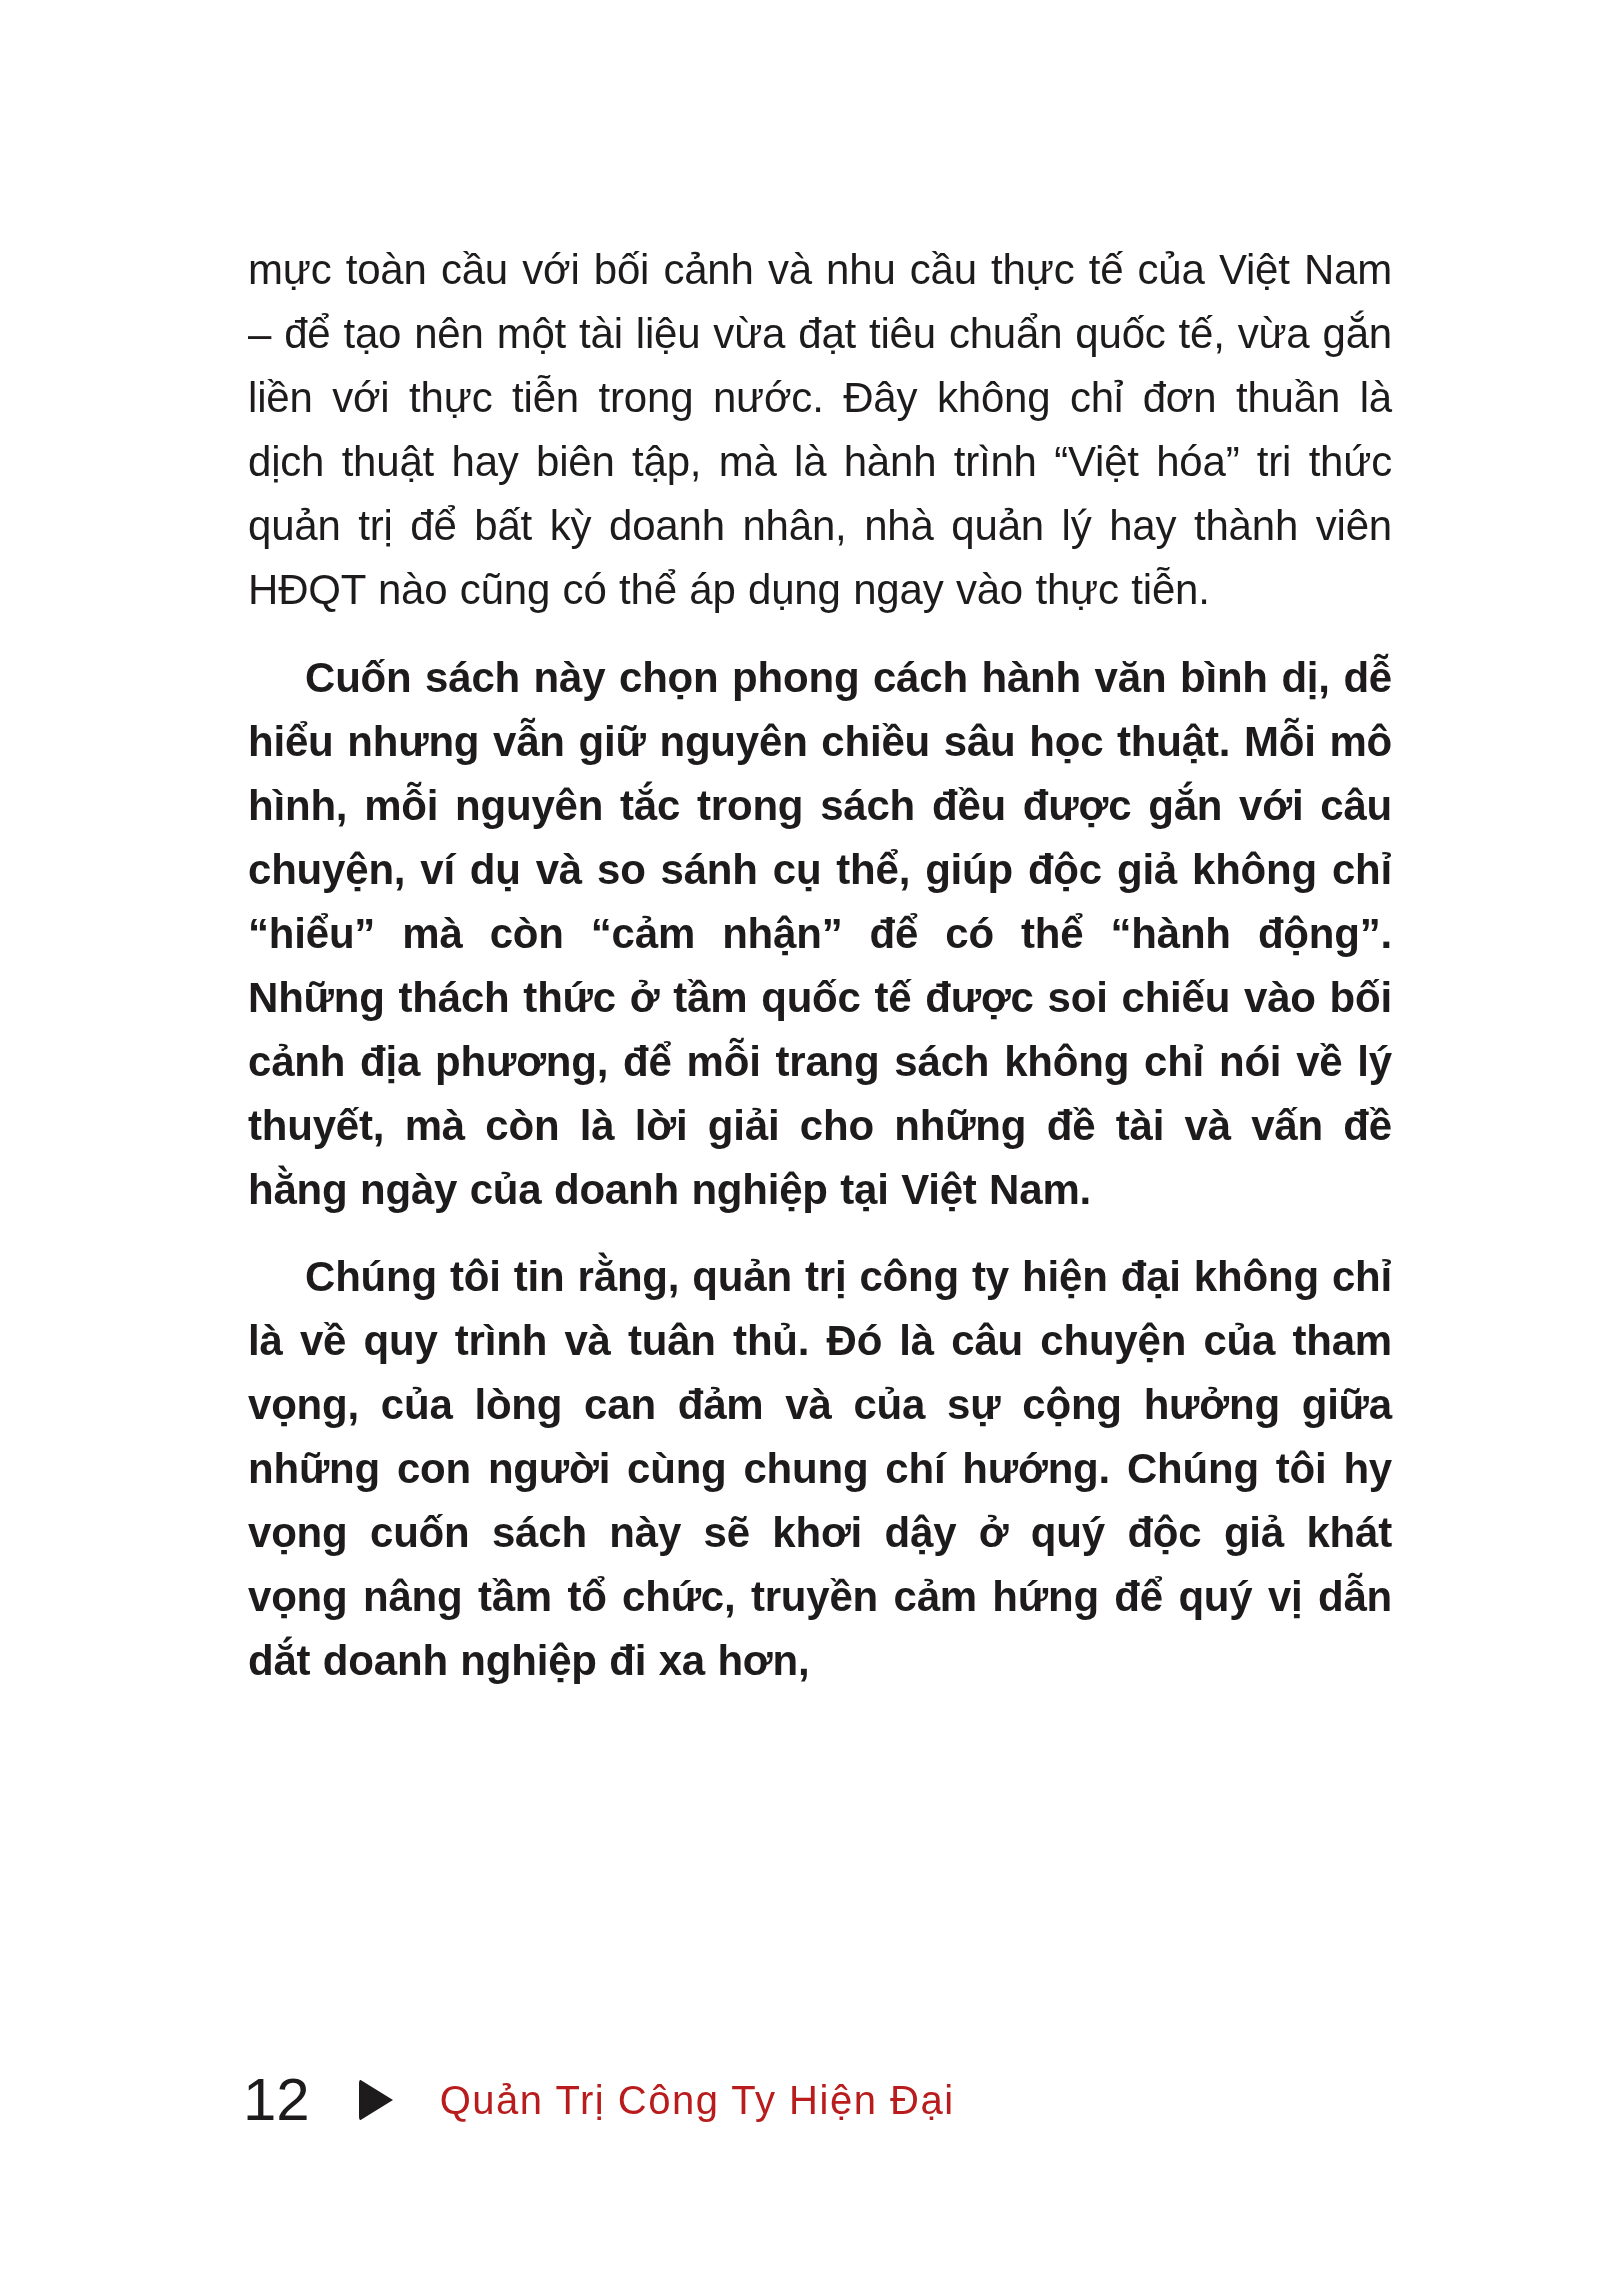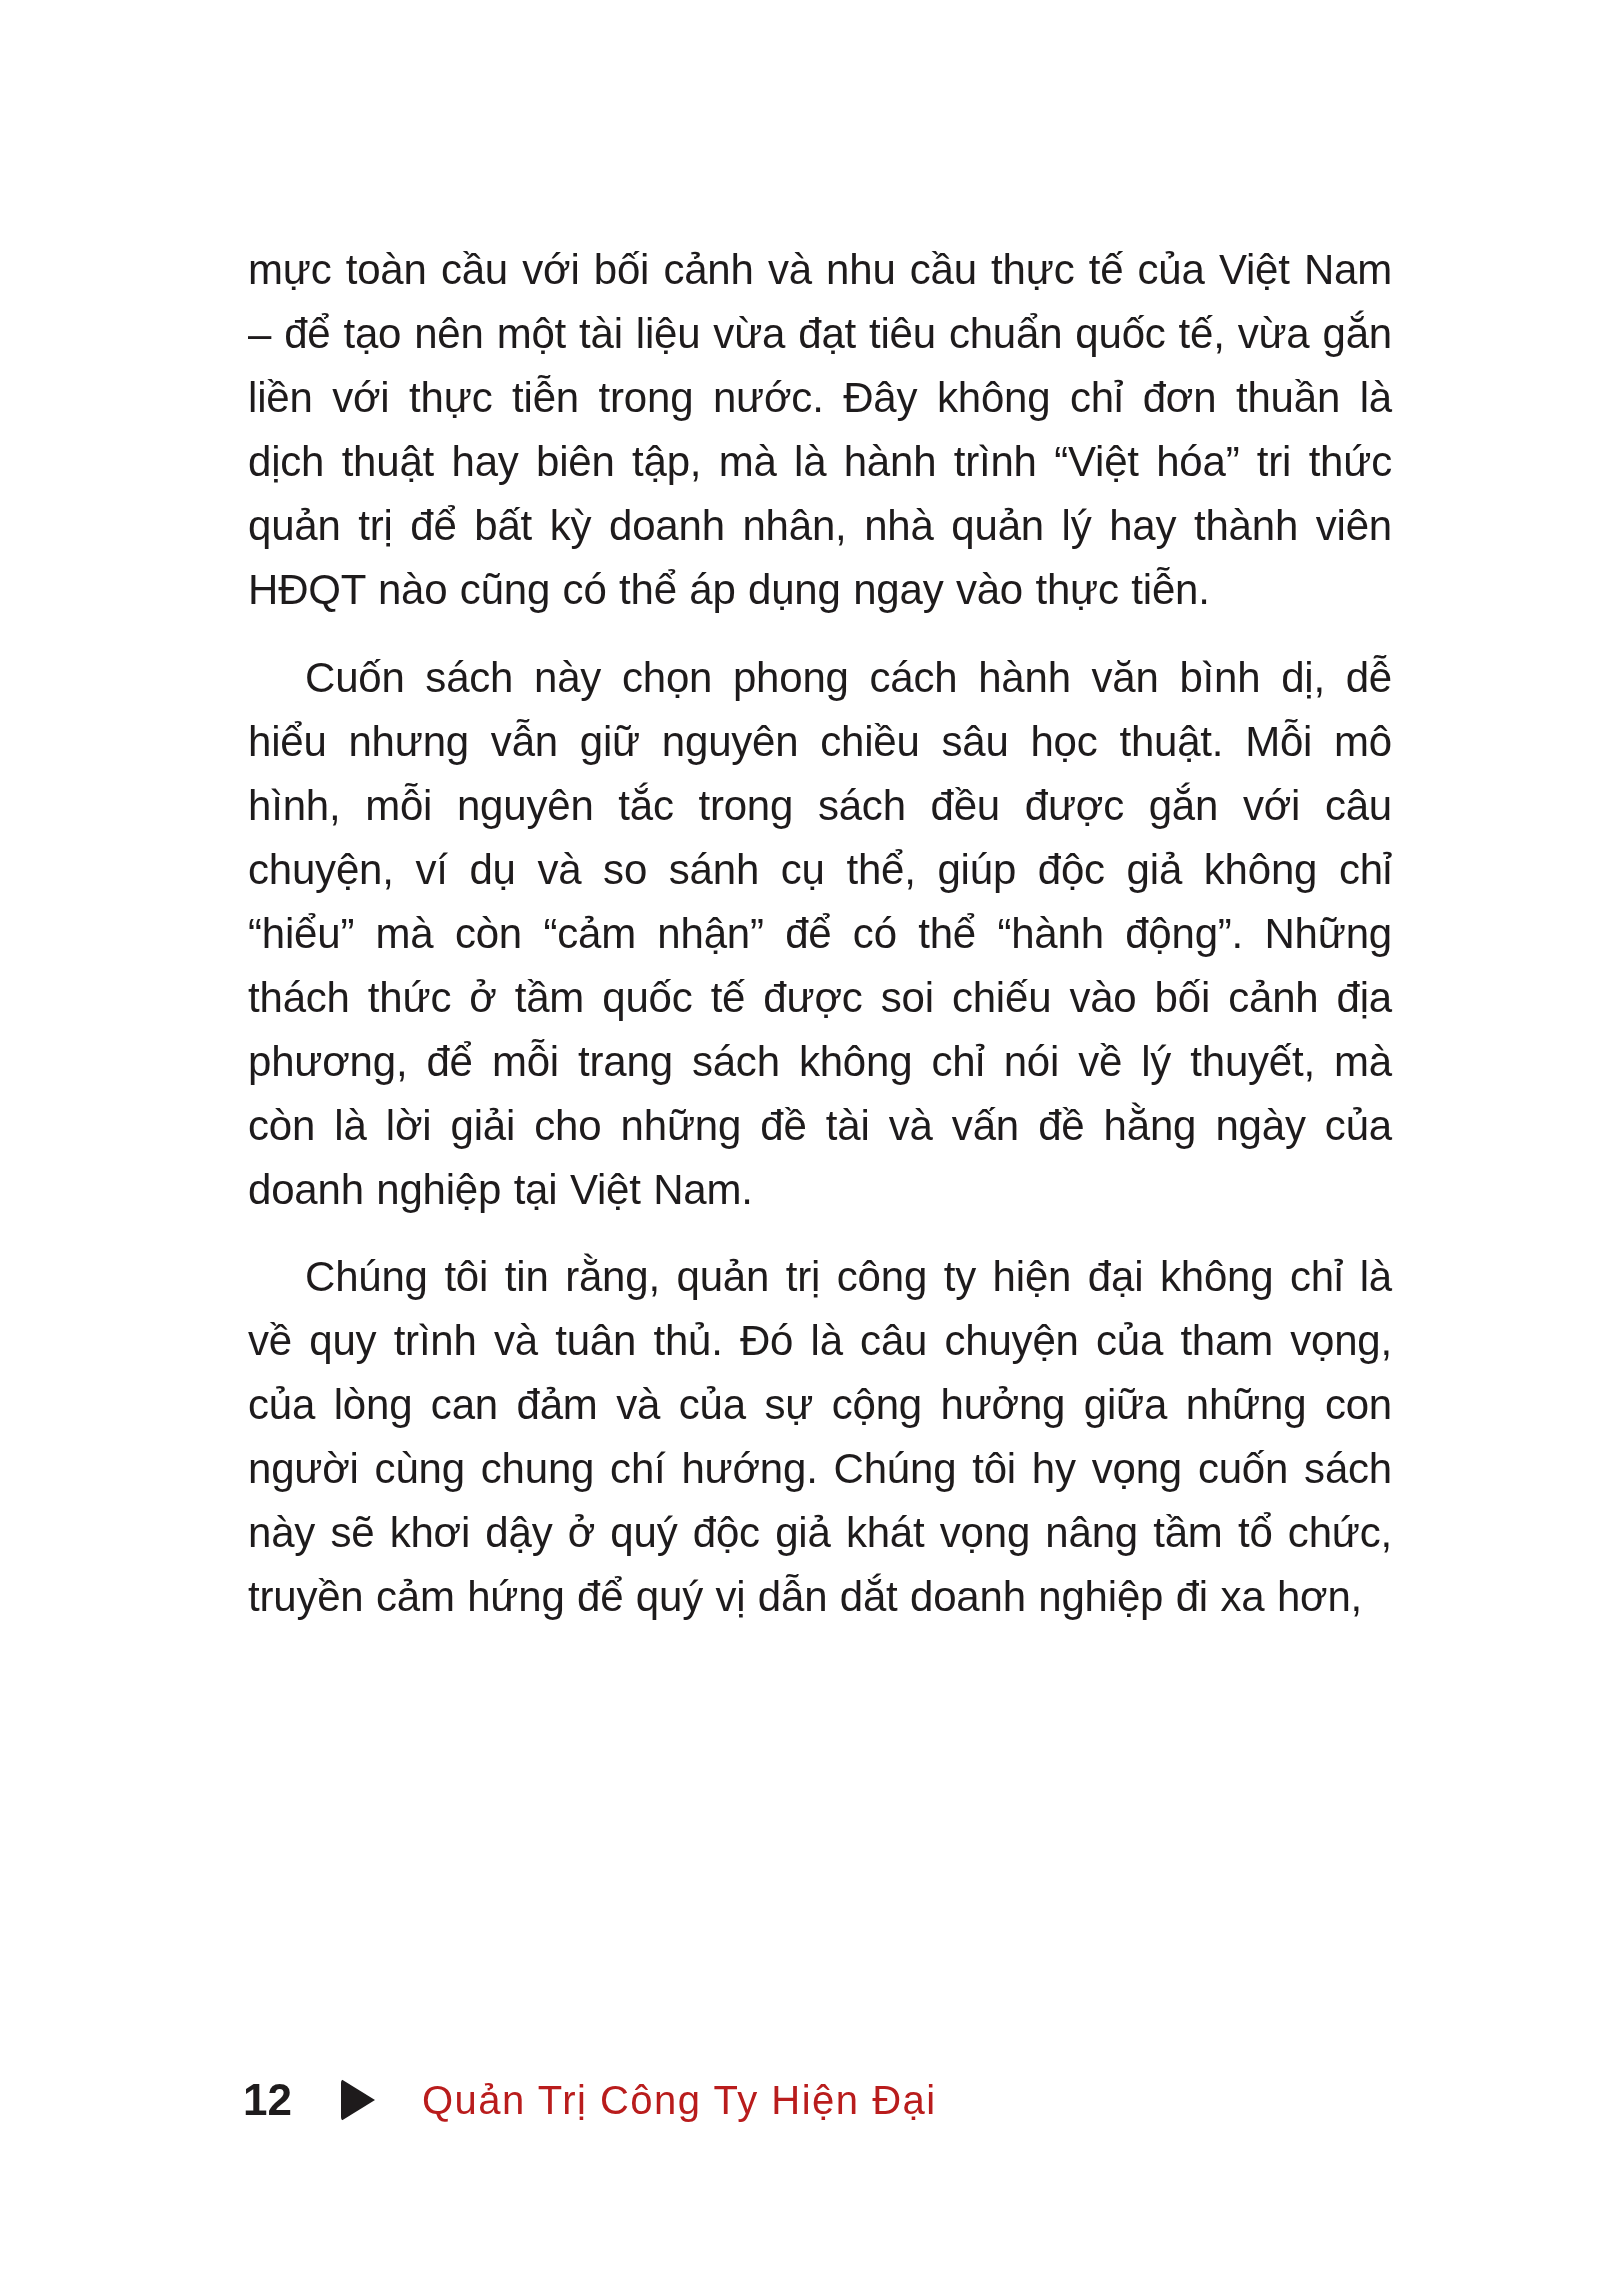--- a/index.html
+++ b/index.html
@@ -27,33 +27,34 @@
     margin: 0 0 23.5px 0;
     font-size: 42px;
     line-height: 64px;
     font-weight: 400;
     letter-spacing: -0.2px;
     text-align: justify;
     word-spacing: 1px;
   }
   .body-text p.indent {
     text-indent: 57px;
+    font-weight: bold;
   }
   .footer {
     position: absolute;
     left: 243px;
     top: 2070px;
     height: 59px;
     display: flex;
     align-items: center;
   }
   .footer .page-num {
-    font-size: 44px;
+    font-size: 60px;
     line-height: 1;
-    font-weight: 700;
+    font-weight: 400;
     letter-spacing: 0;
     text-align: center;
   }
   .footer .tri {
     width: 0;
     height: 0;
     border-left: 34px solid #1e1b1c;
     border-top: 21.6px solid transparent;
     border-bottom: 21.6px solid transparent;
     border-radius: 3.9px;

